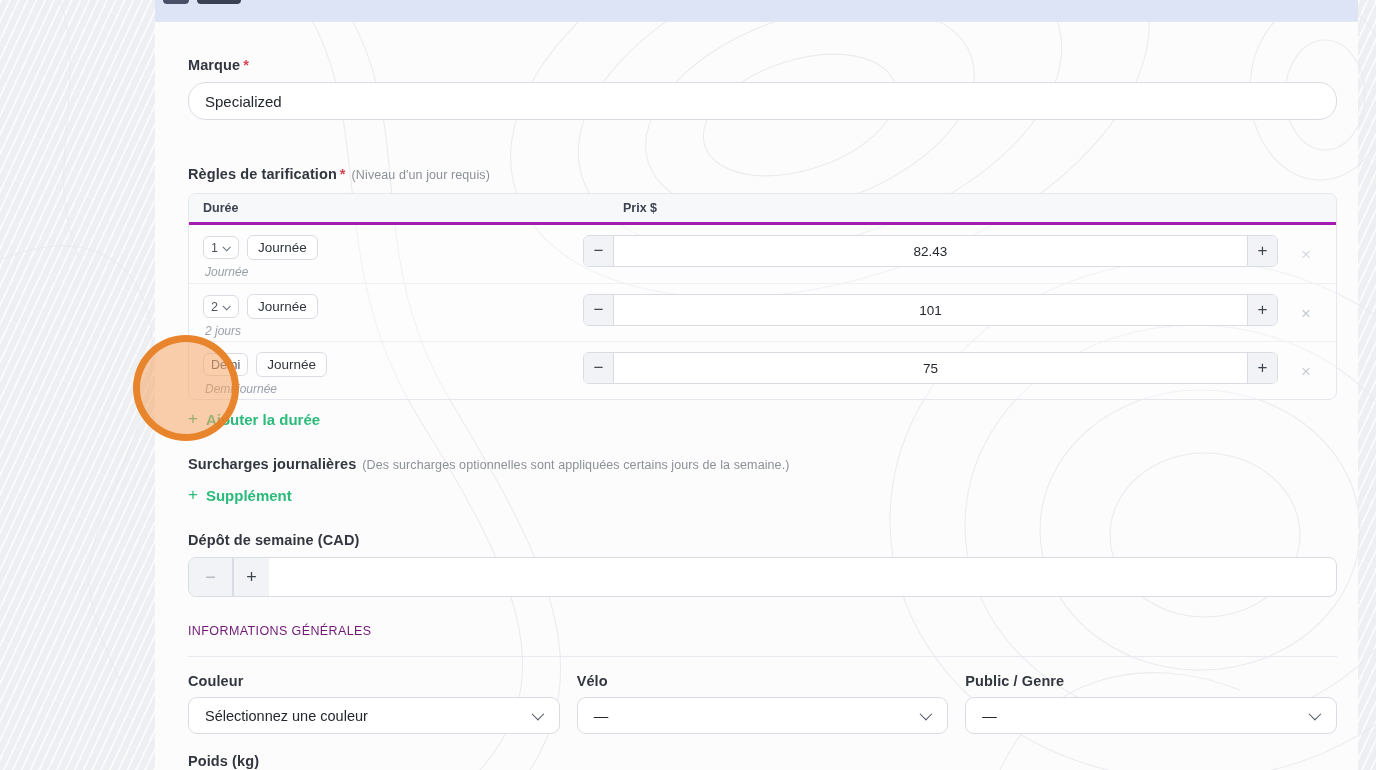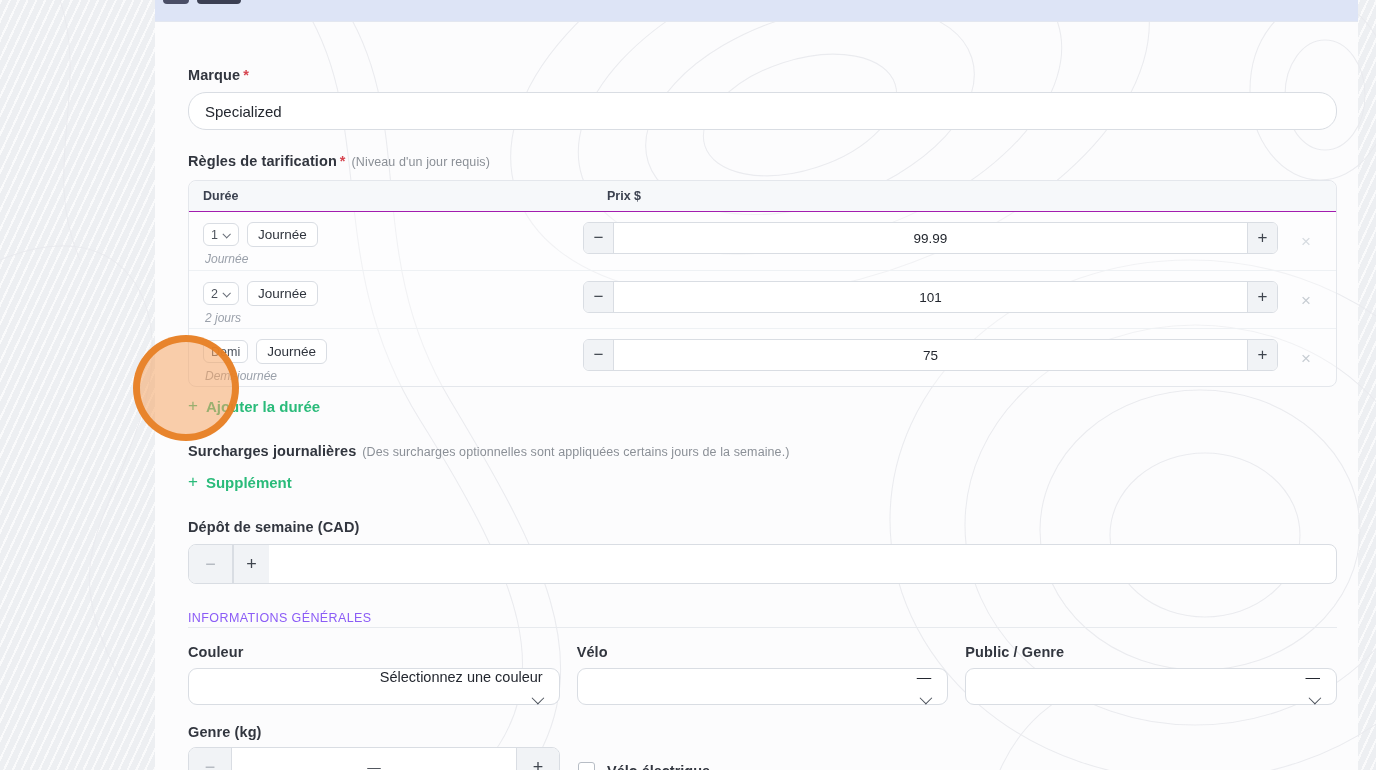--- a/index.html
+++ b/index.html
@@ -12,33 +12,33 @@
   .contours { position:absolute; left:0; top:0; z-index:2; pointer-events:none; }
   .layer { position:absolute; left:155px; top:0; width:1203px; height:770px; z-index:3; }
 
   .top-band { position:relative; height:22px; background:#dde4f6; border-bottom:1px solid #e3e7f0; }
   .remnant { position:absolute; top:-9px; height:13px; background:#3c4053; border-radius:4px; }
   .remnant.a { left:8px; width:26px; background:#4a4e66; }
   .remnant.b { left:42px; width:44px; }
 
   .content { padding:0 21px 0 33px; position:relative; }
 
-  .field-row { display:flex; gap:18px; margin-top:45px; }
+  .field-row { display:flex; gap:18px; margin-top:35px; }
   .field { flex:1; }
   .label { font-size:14.5px; font-weight:700; color:#32363f; letter-spacing:.1px; }
   .req { color:#d64550; margin-left:3px; font-weight:700; }
   .hint { font-size:12.5px; color:#8b9097; font-weight:400; margin-left:6px; }
   .text-input { margin-top:9px; height:38px; border:1px solid #d9dde3; border-radius:18px; background:#fff;
                 display:flex; align-items:center; padding:0 16px; font-size:15px; color:#23272f; }
 
-  .section-label { margin-top:23px; }
+  .section-label { margin-top:46px; }
 
   .price-table { margin-top:11px; border:1px solid #e4e7ec; border-radius:8px; background:rgba(255,255,255,.35); }
-  .price-head { display:flex; height:31px; align-items:center; background:#f6f8fa; border-bottom:1px solid #a21caf;
-                border-radius:8px 8px 0 0; font-size:12.5px; font-weight:700; color:#3c4250; }
+  .price-head { display:flex; height:31px; align-items:center; background:#f6f8fa; border-bottom:3px solid #a21caf;
+                border-radius:8px 8px 0 0; font-size:12.5px; font-weight:700; color:#3c4250;gap:16px; }
   .col-duree { width:394px; padding-left:14px; }
   .col-prix { flex:1;padding-left:24px; }
   .price-row { display:flex; align-items:flex-start; padding:10px 8px 0 14px; height:58px; }
   .price-row + .price-row { border-top:1px solid #eef1f4; }
   .dur-cell { width:380px; }
   .dur-line { display:flex; gap:8px; align-items:center; }
   .qty-select { display:inline-flex; align-items:center; gap:5px; border:1px solid #d9dde3; border-radius:6px;
                 background:#fff; padding:2px 7px; font-size:12.5px; color:#4d535c; height:23px; }
   .badge { display:inline-flex; align-items:center; border:1px solid #d9dde3; border-radius:6px; background:#fff;
            padding:0 10px; height:25px; font-size:13.5px; color:#2f343d; }
@@ -57,27 +57,27 @@
 
   .surcharge-line { margin-top:27px; }
   .supplement { margin-top:13px; }
 
   .big-stepper { margin-top:9px; display:flex; height:40px; border:1px solid #d9dde3; border-radius:8px; overflow:hidden; background:#fff; }
   .big-stepper .step-btn { width:44px; font-size:18px; }
   .big-stepper .step-btn.plus { width:36px; }
   .big-stepper .step-btn.dim { color:#aeb4bc; }
   .big-stepper .step-value { font-size:14px; color:#4c525b; }
 
-  .section-head { margin-top:27px; padding-bottom:2px; border-bottom:1px solid #e7eaee;
-                  font-size:12.5px; color:#8b5cf6; letter-spacing:.4px; font-weight:400; }
+  .section-head { margin-top:27px; padding-bottom:18px; border-bottom:1px solid #e7eaee;
+                  font-size:12.5px; color:#701a75; letter-spacing:.4px; font-weight:400; }
 
   .select-row { display:flex; gap:17px; margin-top:16px; }
   .select-col { flex:1; }
   .select-box { margin-top:8px; height:37px; border:1px solid #d9dde3; border-radius:9px; background:#fff;
-                display:flex; align-items:flex-end; padding:0 16px; font-size:14.5px; color:#23272f; cursor:pointer;flex-direction:column; }
+                display:flex; align-items:center; padding:0 16px; font-size:14.5px; color:#23272f; cursor:pointer; }
   .select-box .spacer { flex:1; }
   .chev { width:9px; height:9px; border-right:1.6px solid #4a505a; border-bottom:1.6px solid #4a505a;
           transform:rotate(45deg) translateY(-2px); margin-right:2px; }
   .chev.small { width:6px; height:6px; border-width:1.4px; border-color:#6a707a; transform:rotate(45deg) translateY(-1px); }
 
   .bottom-row { display:flex; align-items:flex-start; margin-top:19px; }
   .weight-col { width:372px; }
   .weight-stepper { margin-top:7px; display:flex; height:40px; border:1px solid #d9dde3; border-radius:8px; overflow:hidden; background:#fff; }
   .weight-stepper .step-btn { width:43px; font-size:18px; }
   .weight-stepper .step-btn.minus { color:#aeb4bc; }
@@ -152,21 +152,21 @@
                 <span>1</span>
                 <span class="chev small"></span>
               </span>
             <span class="badge">Journée</span>
           </div>
           <div class="caption">Journée</div>
         </div>
         <div class="price-cell">
           <div class="stepper">
             <div class="step-btn minus">−</div>
-            <div class="step-value">99.99</div>
+            <div class="step-value">82.43</div>
             <div class="step-btn plus">+</div>
           </div>
           <div class="row-close" style="color:#d6dbe0;">×</div>
         </div>
       </div>
 
       <div class="price-row">
         <div class="dur-cell">
           <div class="dur-line">
             <span class="qty-select">
@@ -251,21 +251,21 @@
         <div class="select-box">
           <span>—</span>
             <span class="spacer"></span>
             <span class="chev"></span>
         </div>
       </div>
     </div>
 
     <div class="bottom-row">
       <div class="weight-col">
-        <div class="label">Genre (kg)</div>
+        <div class="label">Poids (kg)</div>
         <div class="weight-stepper">
           <div class="step-btn minus">−</div>
           <div class="step-value">—</div>
           <div class="step-btn plus">+</div>
         </div>
       </div>
       <div class="checkbox-group">
         <span class="checkbox"></span>
         <span class="checkbox-label">Vélo électrique</span>
       </div>

